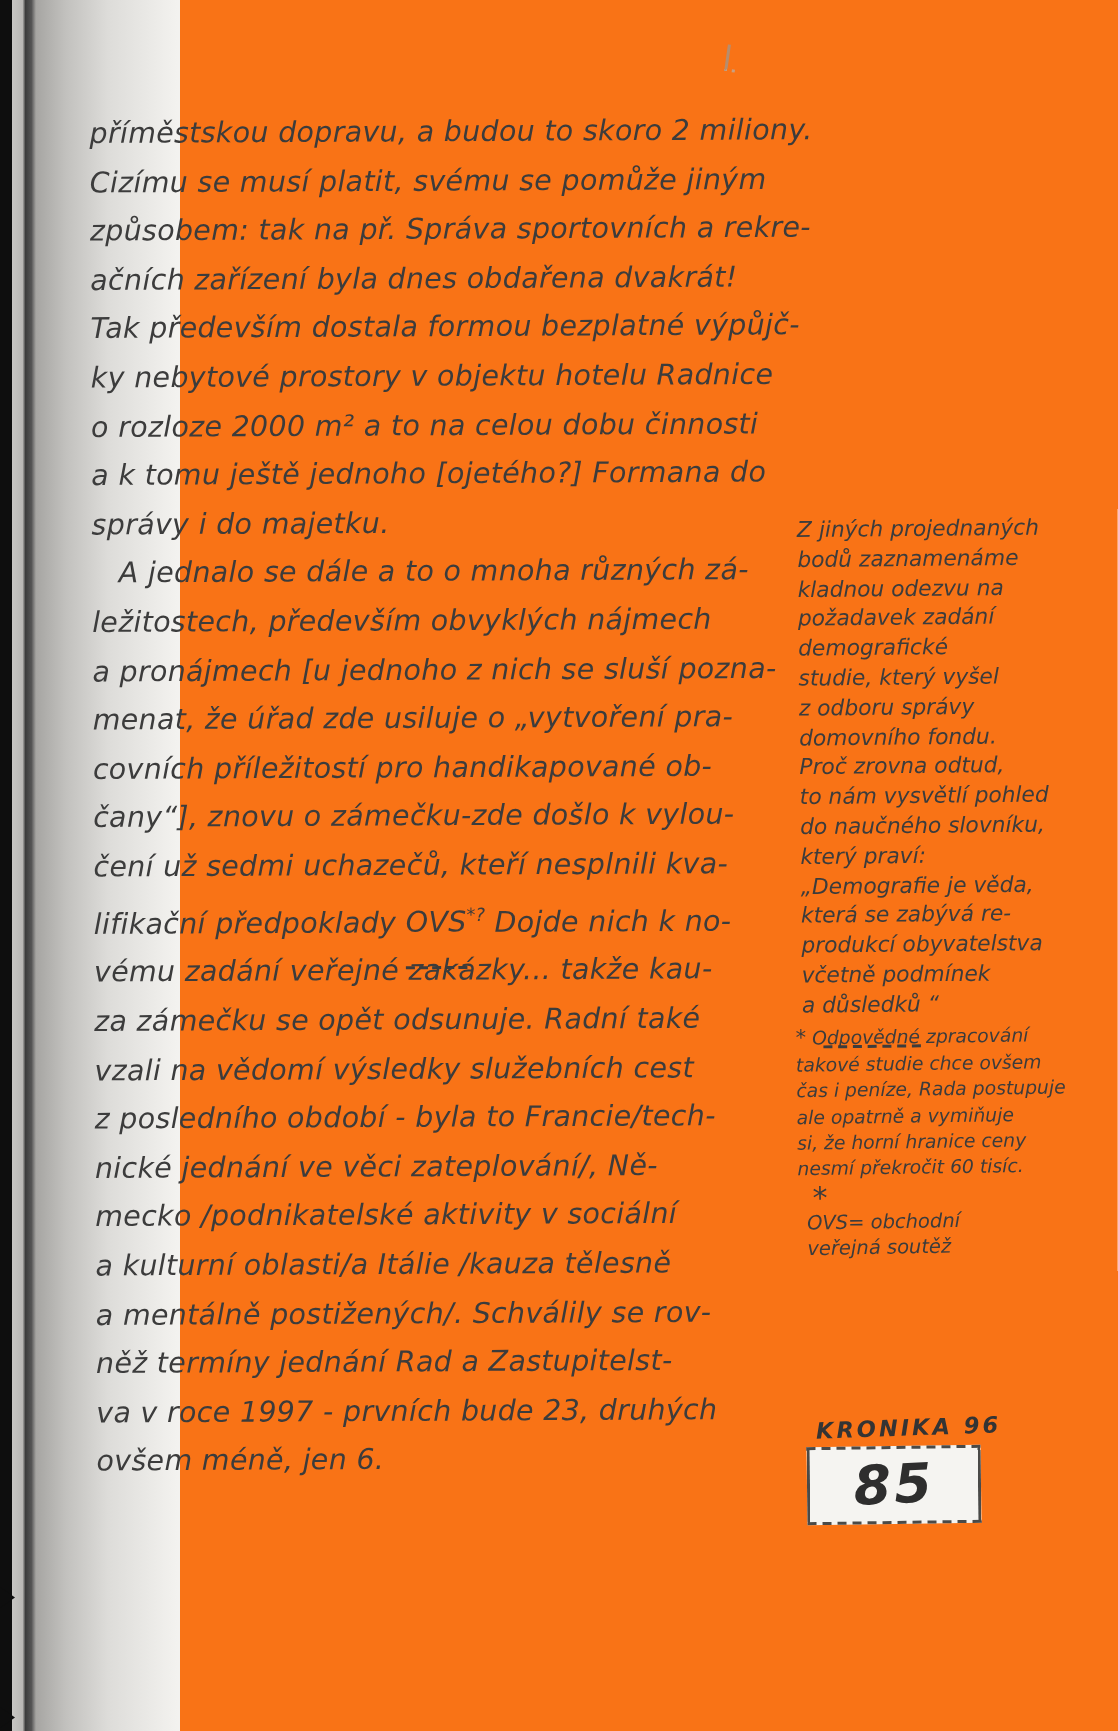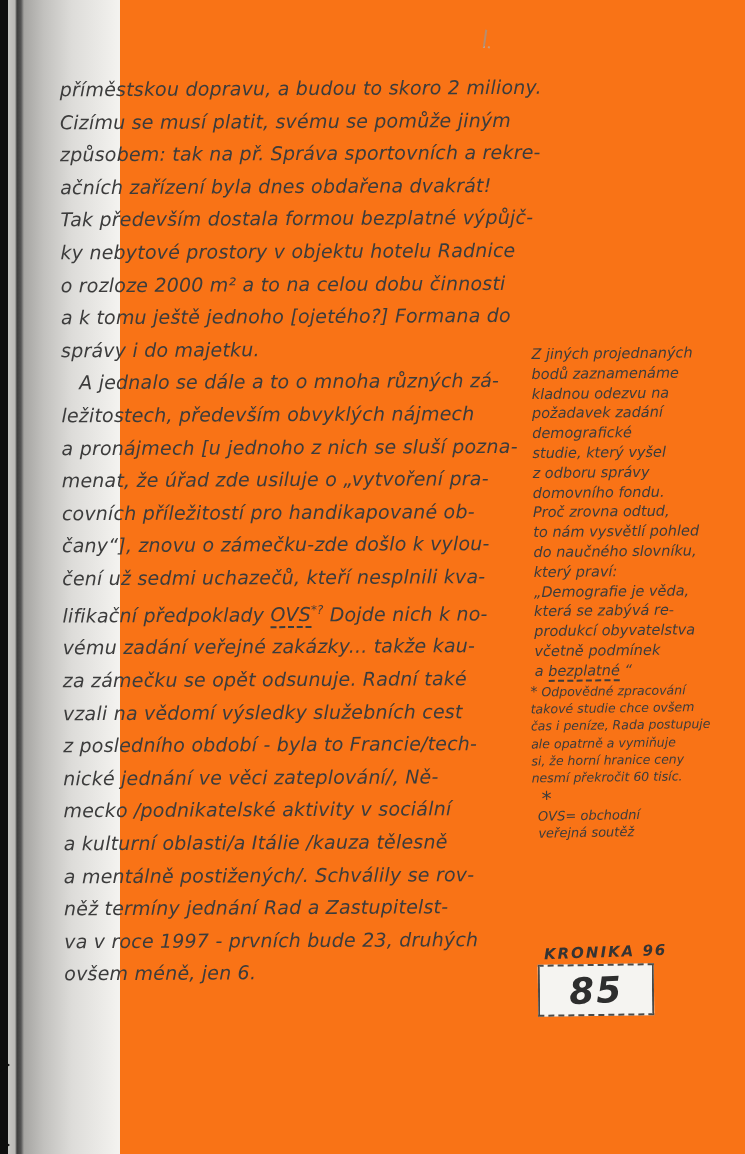--- a/index.html
+++ b/index.html
@@ -35,21 +35,21 @@
   .hand{color:#3c3c3c;font-style:italic;}
   
   .main-text{
     position:absolute;left:62px;top:72px;width:490px;
     font-size:19px;line-height:32.6px;letter-spacing:.2px;
     transform:rotate(-.3deg);
     white-space:nowrap;
   }
   .indent{padding-left:18px;}
   .dashed-underline{
-    border-bottom:2px dashed #3c3c3c;padding-bottom:1px;
+    border-bottom:2px dashed #3c3c3c;padding-bottom:18px;
   }
   sup.marker{font-size:12px;vertical-align:super;letter-spacing:0;}
   
   .margin-note{
     position:absolute;left:533px;top:344px;width:205px;
     font-size:14.5px;line-height:19.8px;
     transform:rotate(-.6deg);
     white-space:nowrap;
   }
   .footnote{
@@ -142,21 +142,21 @@
     <div>domovního fondu.</div>
     <div>Proč zrovna odtud,</div>
     <div>to nám vysvětlí pohled</div>
     <div>do naučného slovníku,</div>
     <div>který praví:</div>
     <div>„Demografie je věda,</div>
     <div>která se zabývá re-</div>
     <div>produkcí obyvatelstva</div>
     <div>včetně podmínek</div>
     <div>
-      <span>a </span><span class="dashed-underline">bezplatné</span><span> “</span>
+      <span>a </span><span class="dashed-underline">důsledků</span><span> “</span>
     </div>
   </div>
 
   <div class="footnote hand">
     <div>
       <span class="fn-marker">*</span>
       <span>Odpovědné zpracování</span>
     </div>
     <div>takové studie chce ovšem</div>
     <div>čas i peníze, Rada postupuje</div>

